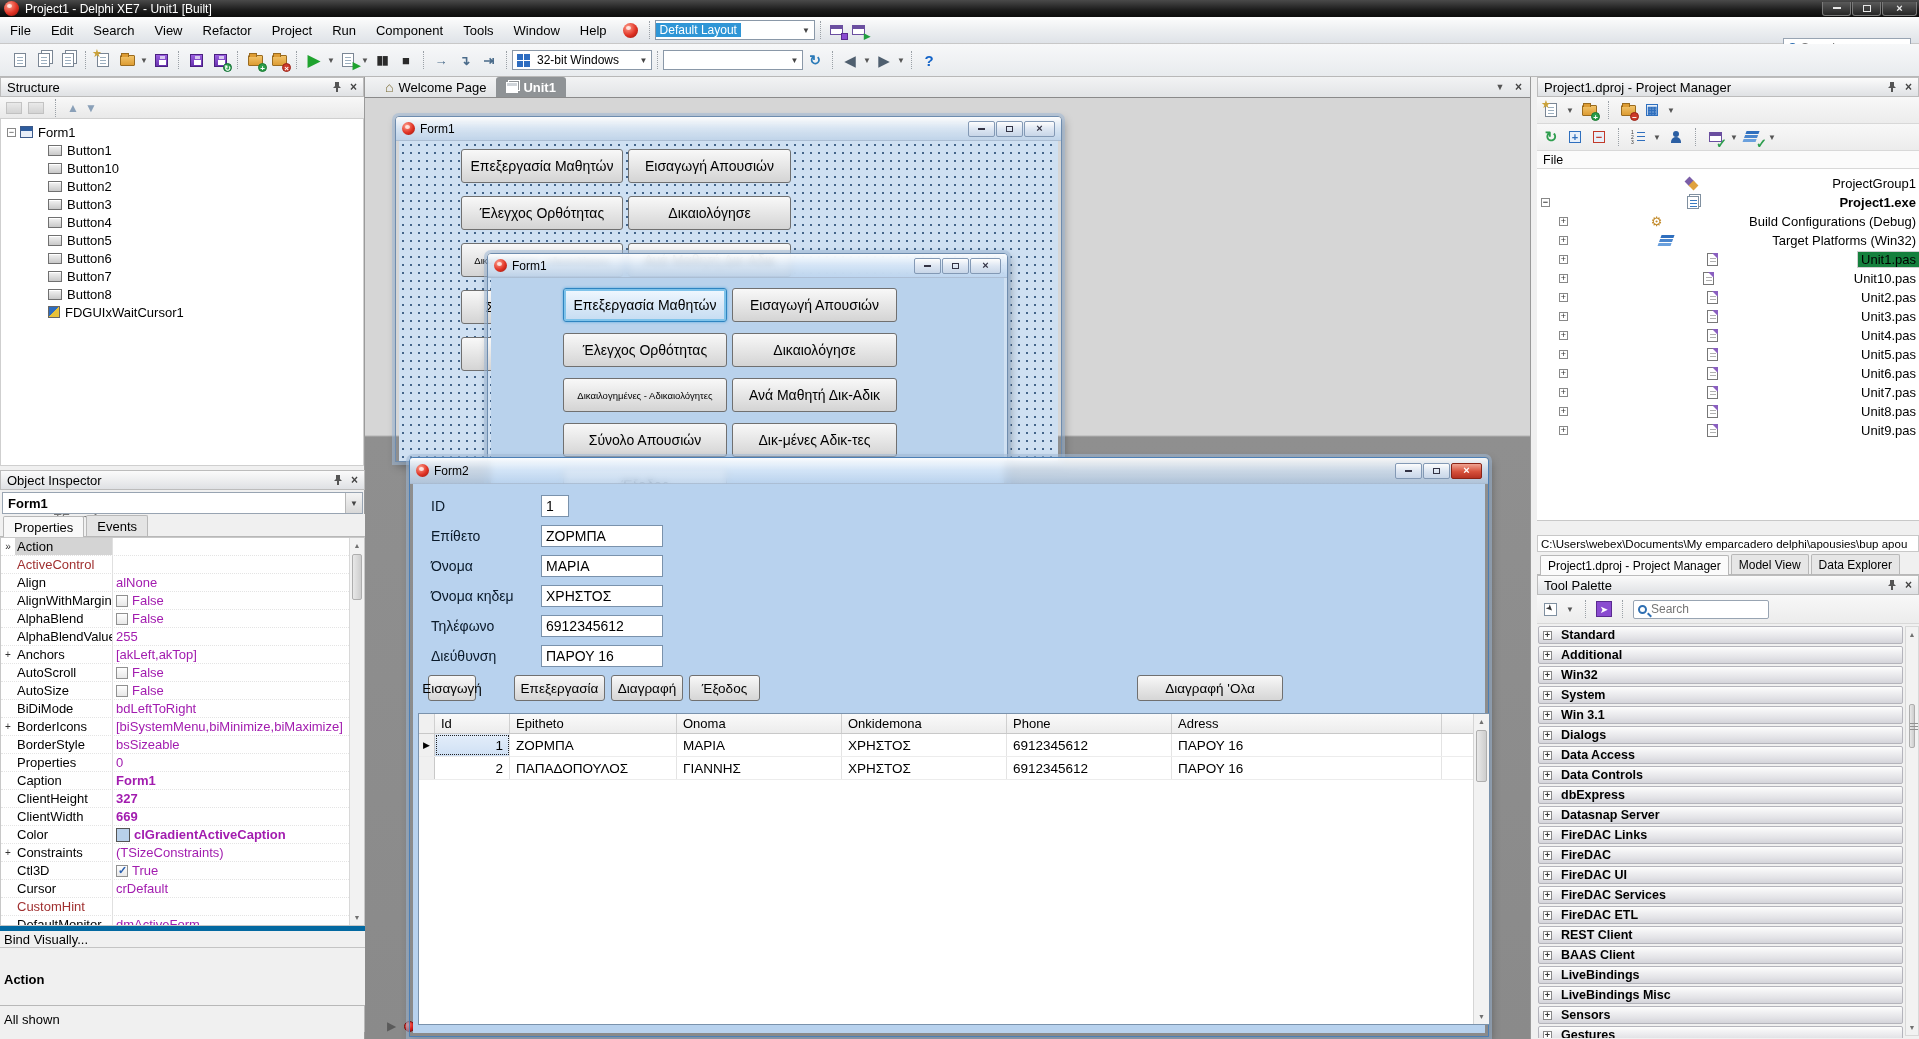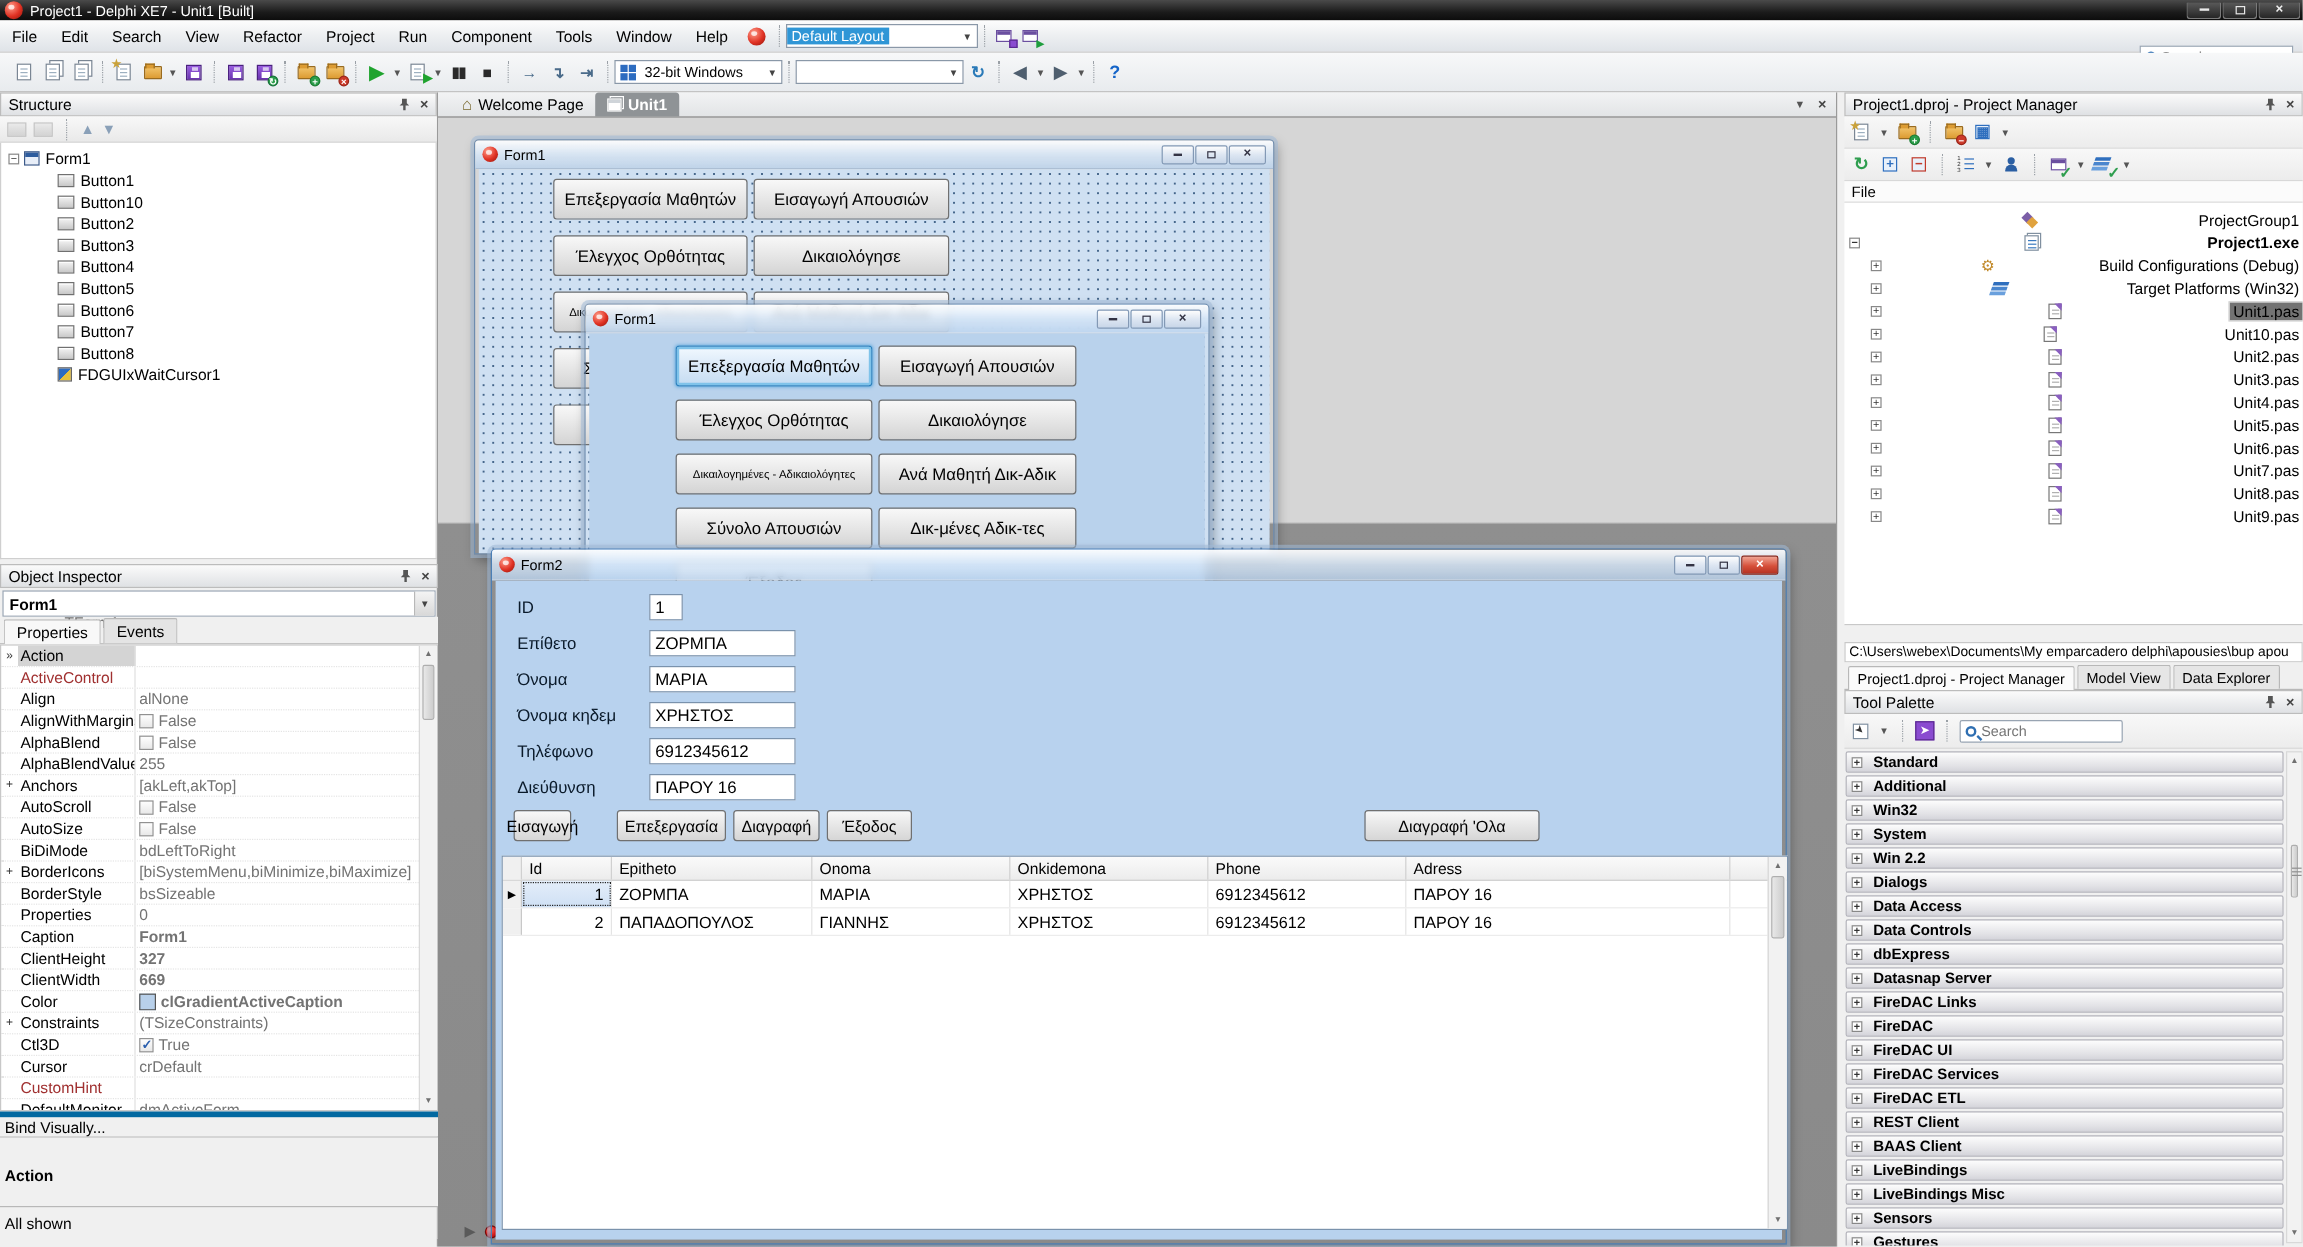--- a/index.html
+++ b/index.html
@@ -97,21 +97,21 @@
   #oi-combo b { font-weight:bold; }
   #oi-combo .otype { color:#737373; margin-left:6px;margin-top:30px; }
   #oi-combo .drop { margin-left:auto; width:17px; height:20px; background:linear-gradient(#f4f4f4,#d8d8d8); border-left:1px solid #b8b8b8; font-size:8px; color:#444; display:flex; align-items:center; justify-content:center; }
   #oi-tabs { display:flex; align-items:flex-end; height:23px; padding-left:3px; border-bottom:1px solid #b8b8b8; background:#f0f0f0; }
   .oi-tab { padding:3px 10px 2px; font-size:13px; border:1px solid #b8b8b8; border-bottom:none; background:#e4e4e4; margin-right:2px; border-radius:2px 2px 0 0; }
   .oi-tab.active { background:#f8f8f8; position:relative; top:1px; font-weight:normal; }
   #prop-grid { background:#fff; border:1px solid #c8c8c8; height:389px; overflow:hidden; position:relative; }
   .prow { display:flex; height:18px; align-items:center; font-size:13px; border-bottom:1px dotted #e4e4e4; }
   .prow .mark { width:14px; flex:none; font-size:10px; color:#333; text-align:center; display:flex; align-items:center; justify-content:center; }
   .prow .pname { width:98px; flex:none; overflow:hidden; white-space:nowrap; padding-left:2px; border-right:1px solid #e0e0e0; align-self:stretch; display:flex; align-items:center; }
-  .prow .pval { flex:1; color:#737373; padding-left:3px; white-space:nowrap; overflow:hidden; display:flex; align-items:center; }
+  .prow .pval { flex:1; color:#a21caf; padding-left:3px; white-space:nowrap; overflow:hidden; display:flex; align-items:center; }
   .prow.sel .pname { background:#d4d4d4; }
   .prow .pname.red { color:#a03030; }
   .prow .pval.bold { font-weight:bold; }
   .prow .pval.swatch::before { content:""; width:12px; height:12px; background:#b8d0ea; border:1px solid #555; display:inline-block; margin-right:4px; }
   .cbx { display:none; width:12px; height:12px; border:1px solid #919191; background:linear-gradient(#fefefe,#e8e8e8); margin-right:4px; position:relative; flex:none; }
   .cbx.on, .cbx.off { display:inline-block; }
   .cbx.on::after { content:"✓"; position:absolute; left:1px; top:-2px; font-size:11px; color:#2a5fae; font-weight:bold; }
   #oi-scroll { position:absolute; right:0; top:0; width:15px; height:100%; background:#f2f2f2; border-left:1px solid #d8d8d8; }
   .sb-ar { height:15px; display:flex; align-items:center; justify-content:center; font-size:7px; color:#707070; }
   .sb-thumb { margin:1px 2px; height:46px; background:linear-gradient(90deg,#e8e8e8,#cdcdcd); border:1px solid #aeaeae; border-radius:2px; }
@@ -207,21 +207,21 @@
   .person-g::before { content:""; position:absolute; left:3px; top:0; width:6px; height:6px; border-radius:50%; background:#2b5fa3; }
   .person-g::after { content:""; position:absolute; left:1px; top:6px; width:10px; height:6px; border-radius:5px 5px 0 0; background:#2b5fa3; }
   .chk-g { color:#2f9e4f; font-weight:bold; font-size:13px; }
   .layers-g { width:14px; height:12px; position:relative; }
   .layers-g::before { content:""; position:absolute; left:0; top:0; width:13px; height:3px; background:#2f6fbe; transform:skewX(-20deg); box-shadow:0 4px 0 #4a86ce, 0 8px 0 #6aa0dd; }
   #file-header { height:18px; background:#fbfbfb; border-bottom:1px solid #d8d8d8; display:flex; align-items:center; padding-left:6px; font-size:12.5px; }
   #pm-tree { background:#fff; height:352px; overflow:hidden; padding-top:5px; border-bottom:1px solid #c8c8c8; }
   .pmitem { display:flex; align-items:center; height:19px; font-size:13px; white-space:nowrap;justify-content:space-between; }
   .pmitem.lvl0 { padding-left:8px; } .pmitem.lvl1 { padding-left:4px; } .pmitem.lvl2 { padding-left:22px; }
   .pmitem.bold { font-weight:bold; }
-  .pmitem.sel .plabel { background:#737373; outline:1px solid #d0d0d0; }
+  .pmitem.sel .plabel { background:#15803d; outline:1px solid #d0d0d0; }
   .plabel { padding:0 3px; }
   .ic-group { width:13px; height:13px; position:relative; }
   .ic-group::before { content:""; position:absolute; left:1px; top:1px; width:7px; height:7px; background:#7b5ea7; transform:rotate(45deg); }
   .ic-group::after { content:""; position:absolute; left:5px; top:5px; width:7px; height:7px; background:#e0a23e; transform:rotate(45deg); }
   .ic-proj { width:12px; height:13px; background:#fff; border:1px solid #8090a0; position:relative; box-shadow:2px -2px 0 -1px #fff, 2px -2px 0 0 #8090a0; }
   .ic-proj::after { content:""; position:absolute; left:2px; top:3px; width:7px; height:1px; background:#3a7ac0; box-shadow:0 3px 0 #3a7ac0, 0 6px 0 #3a7ac0; }
   .ic-gear { color:#c28a2a; font-size:13px; line-height:1; }
   .ic-unit { width:11px; height:13px; background:#fff; border:1px solid #777; position:relative; }
   .ic-unit::before { content:""; position:absolute; right:-1px; top:-1px; border:3px solid #8a5fc0; border-left-color:transparent; border-bottom-color:transparent; }
   .ic-unit::after { content:""; position:absolute; left:2px; top:4px; width:6px; height:1px; background:#b0b0b0; box-shadow:0 3px 0 #b0b0b0; }
@@ -1134,21 +1134,21 @@
           <span>Win32</span>
         </div>
       
         <div class="tpcat">
           <span class="expbox">+</span>
           <span>System</span>
         </div>
       
         <div class="tpcat">
           <span class="expbox">+</span>
-          <span>Win 2.2</span>
+          <span>Win 3.1</span>
         </div>
       
         <div class="tpcat">
           <span class="expbox">+</span>
           <span>Dialogs</span>
         </div>
       
         <div class="tpcat">
           <span class="expbox">+</span>
           <span>Data Access</span>

